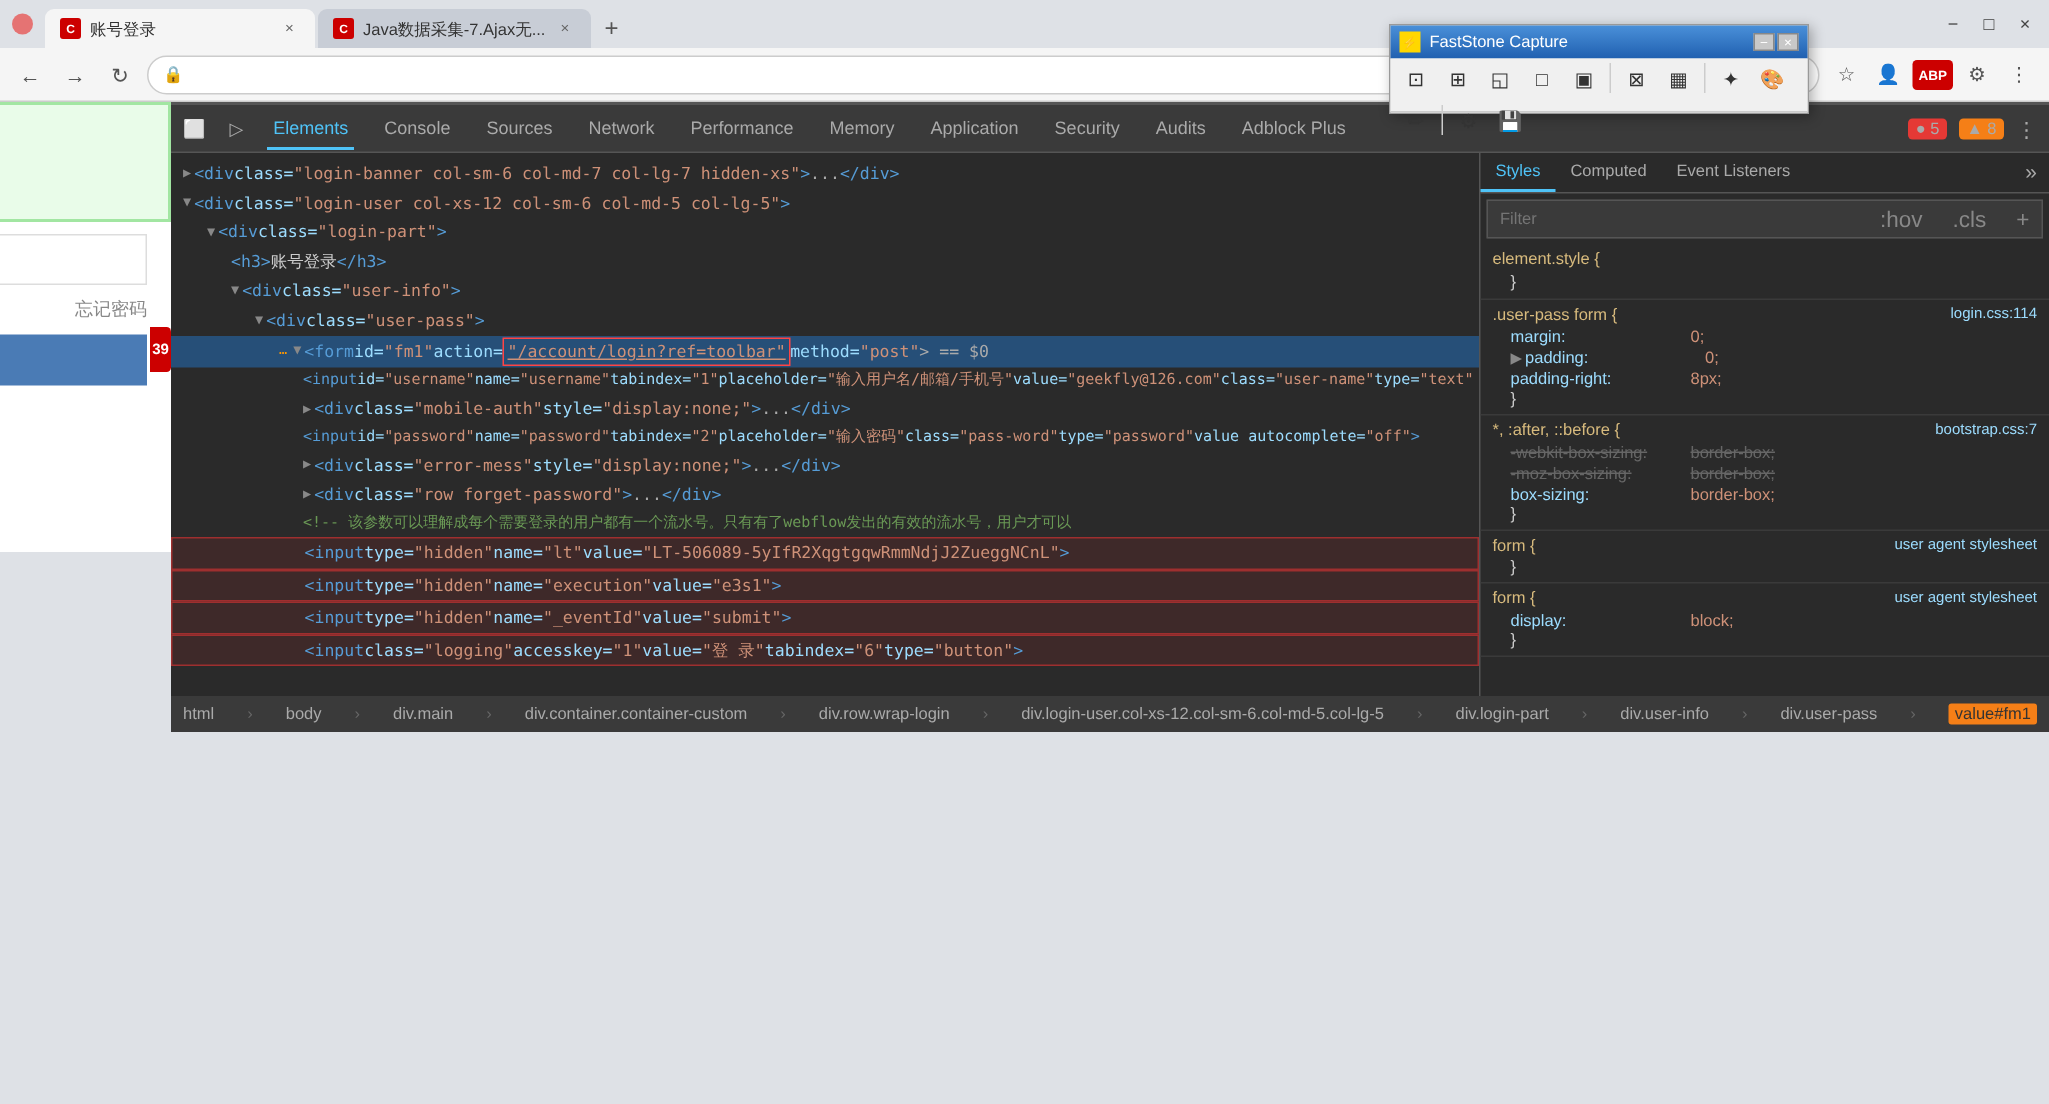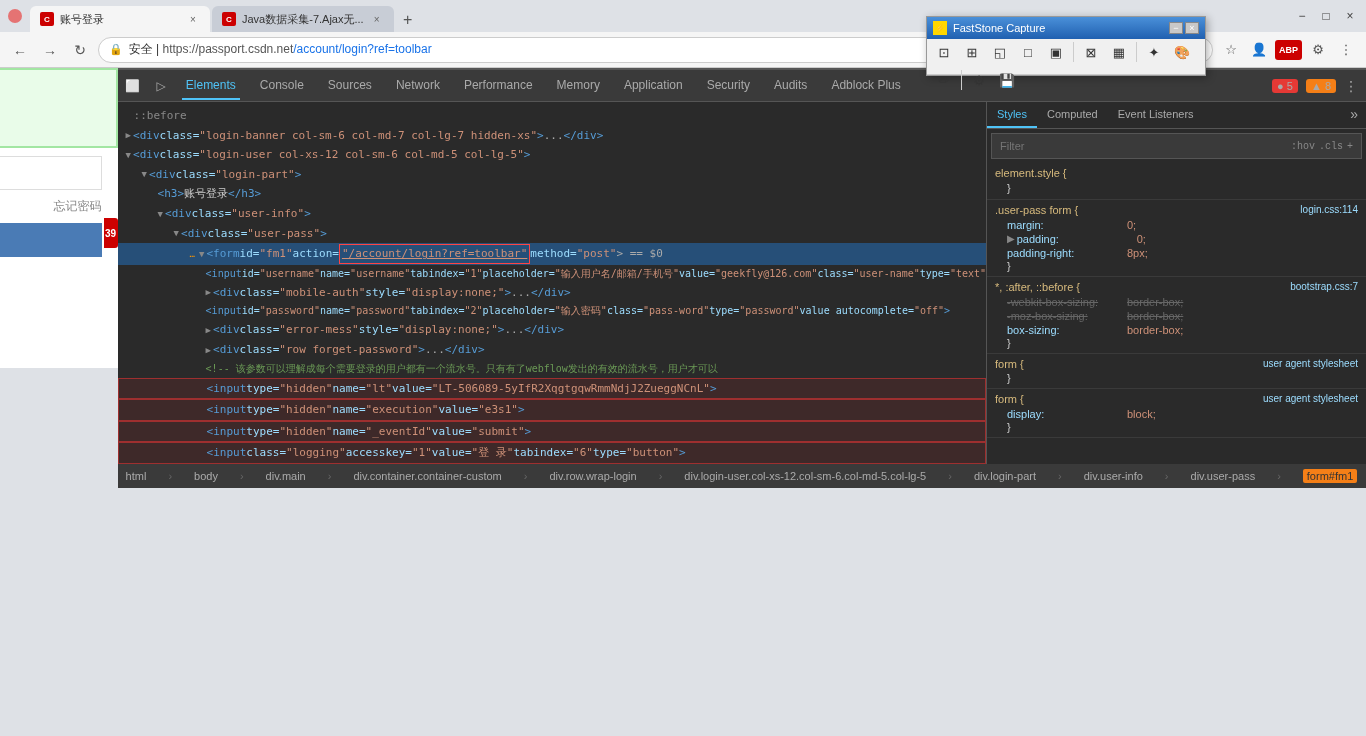--- a/index.html
+++ b/index.html
@@ -71,21 +71,21 @@
     .html-line.selected { background: #264f78; }
     .html-line .triangle { color: #888; margin-right: 2px; font-size: 9px; cursor: pointer; }
 
     
     .styles-panel { width: 380px; background: #2a2a2a; border-left: 1px solid #555; display: flex; flex-direction: column; }
     .styles-tabs { display: flex; border-bottom: 1px solid #555; }
     .styles-tab { padding: 6px 10px; font-size: 11px; color: #aaa; cursor: pointer; border-bottom: 2px solid transparent; }
     .styles-tab.active { color: #4fc3f7; border-bottom-color: #4fc3f7; }
     .styles-filter { height: 26px; background: #3a3a3a; border: 1px solid #555; margin: 4px; display: flex; align-items: center; padding: 0 8px; font-size: 11px; color: #888; gap: 4px; }
     .styles-filter-input { background: none; border: none; outline: none; color: #ccc; font-size: 11px; flex: 1; }
-    .styles-filter-btns { display: flex; gap: 4px; color: #888; font-size: 10px; font-family: Liberation Mono, monospace; }
+    .styles-filter-btns { display: flex; gap: 20px; color: #888; font-size: 15px; }
     .styles-rule { padding: 4px 8px; border-bottom: 1px solid #3a3a3a; }
     .styles-selector { color: #d7ba7d; font-size: 11px; margin-bottom: 2px; }
     .styles-source { float: right; color: #9cdcfe; font-size: 10px; }
     .styles-prop { display: flex; padding: 1px 0 1px 12px; font-size: 11px; }
     .styles-prop-name { color: #9cdcfe; min-width: 120px; }
     .styles-prop-value { color: #ce9178; }
     .styles-prop-value.strikethrough { text-decoration: line-through; color: #666; }
     .styles-brace { color: #ccc; font-size: 11px; }
 
     
@@ -133,23 +133,20 @@
       <div class="wc-btn">×</div>
     </div>
   </div>
 
   <div class="nav-bar">
     <div class="nav-btn">←</div>
     <div class="nav-btn">→</div>
     <div class="nav-btn">↻</div>
     <div class="address-bar">
       <span class="secure-icon">🔒</span>
-      <span class="address-text">
-        安全 | <span style="color:#555">https://passport.csdn.net</span><span style="color:#1a73e8">/account/login?ref=toolbar</span>
-      </span>
     </div>
     <div class="nav-actions">
       <div class="nav-action-btn">☆</div>
       <div class="nav-action-btn">👤</div>
       <div class="abp-btn">ABP</div>
       <div class="nav-action-btn">⚙</div>
       <div class="nav-action-btn">⋮</div>
     </div>
   </div>
 
@@ -215,23 +212,20 @@
             <span class="devtools-action">● 5</span>
             <span class="devtools-action warning">▲ 8</span>
             <span style="color: #aaa; font-size: 14px; cursor: pointer;">⋮</span>
           </div>
         </div>
 
         <div class="devtools-body">
 
           <div class="elements-panel" style="position: relative;">
 
-            <div class="html-line" style="padding-left: 16px;">
-              <span style="color: #888;">::before</span>
-            </div>
             <div class="html-line" style="padding-left: 8px;">
               <span class="triangle">▶</span>
               <span style="color: #569cd6;">&lt;div</span>
               <span style="color: #9cdcfe;"> class=</span>
               <span style="color: #ce9178;">"login-banner col-sm-6 col-md-7 col-lg-7 hidden-xs"</span>
               <span style="color: #569cd6;">&gt;</span>
               <span style="color: #aaa;">...</span>
               <span style="color: #569cd6;">&lt;/div&gt;</span>
             </div>
             <div class="html-line" style="padding-left: 8px;">
@@ -503,21 +497,21 @@
           <span class="statusbar-item">div.row.wrap-login</span>
           <span class="statusbar-sep">›</span>
           <span class="statusbar-item">div.login-user.col-xs-12.col-sm-6.col-md-5.col-lg-5</span>
           <span class="statusbar-sep">›</span>
           <span class="statusbar-item">div.login-part</span>
           <span class="statusbar-sep">›</span>
           <span class="statusbar-item">div.user-info</span>
           <span class="statusbar-sep">›</span>
           <span class="statusbar-item">div.user-pass</span>
           <span class="statusbar-sep">›</span>
-          <span class="statusbar-item" style="background: #f57f17; color: #333; padding: 1px 4px; border-radius: 2px;">form#fm1</span>
+          <span class="statusbar-item" style="background: #f57f17; color: #333; padding: 1px 4px; border-radius: 2px;">value#fm1</span>
         </div>
       </div>
     </div>
   </div>
 </div>
 
 <div class="faststone-window">
   <div class="faststone-title">
     <div class="faststone-icon">⚡</div>
     <span>FastStone Capture</span>

